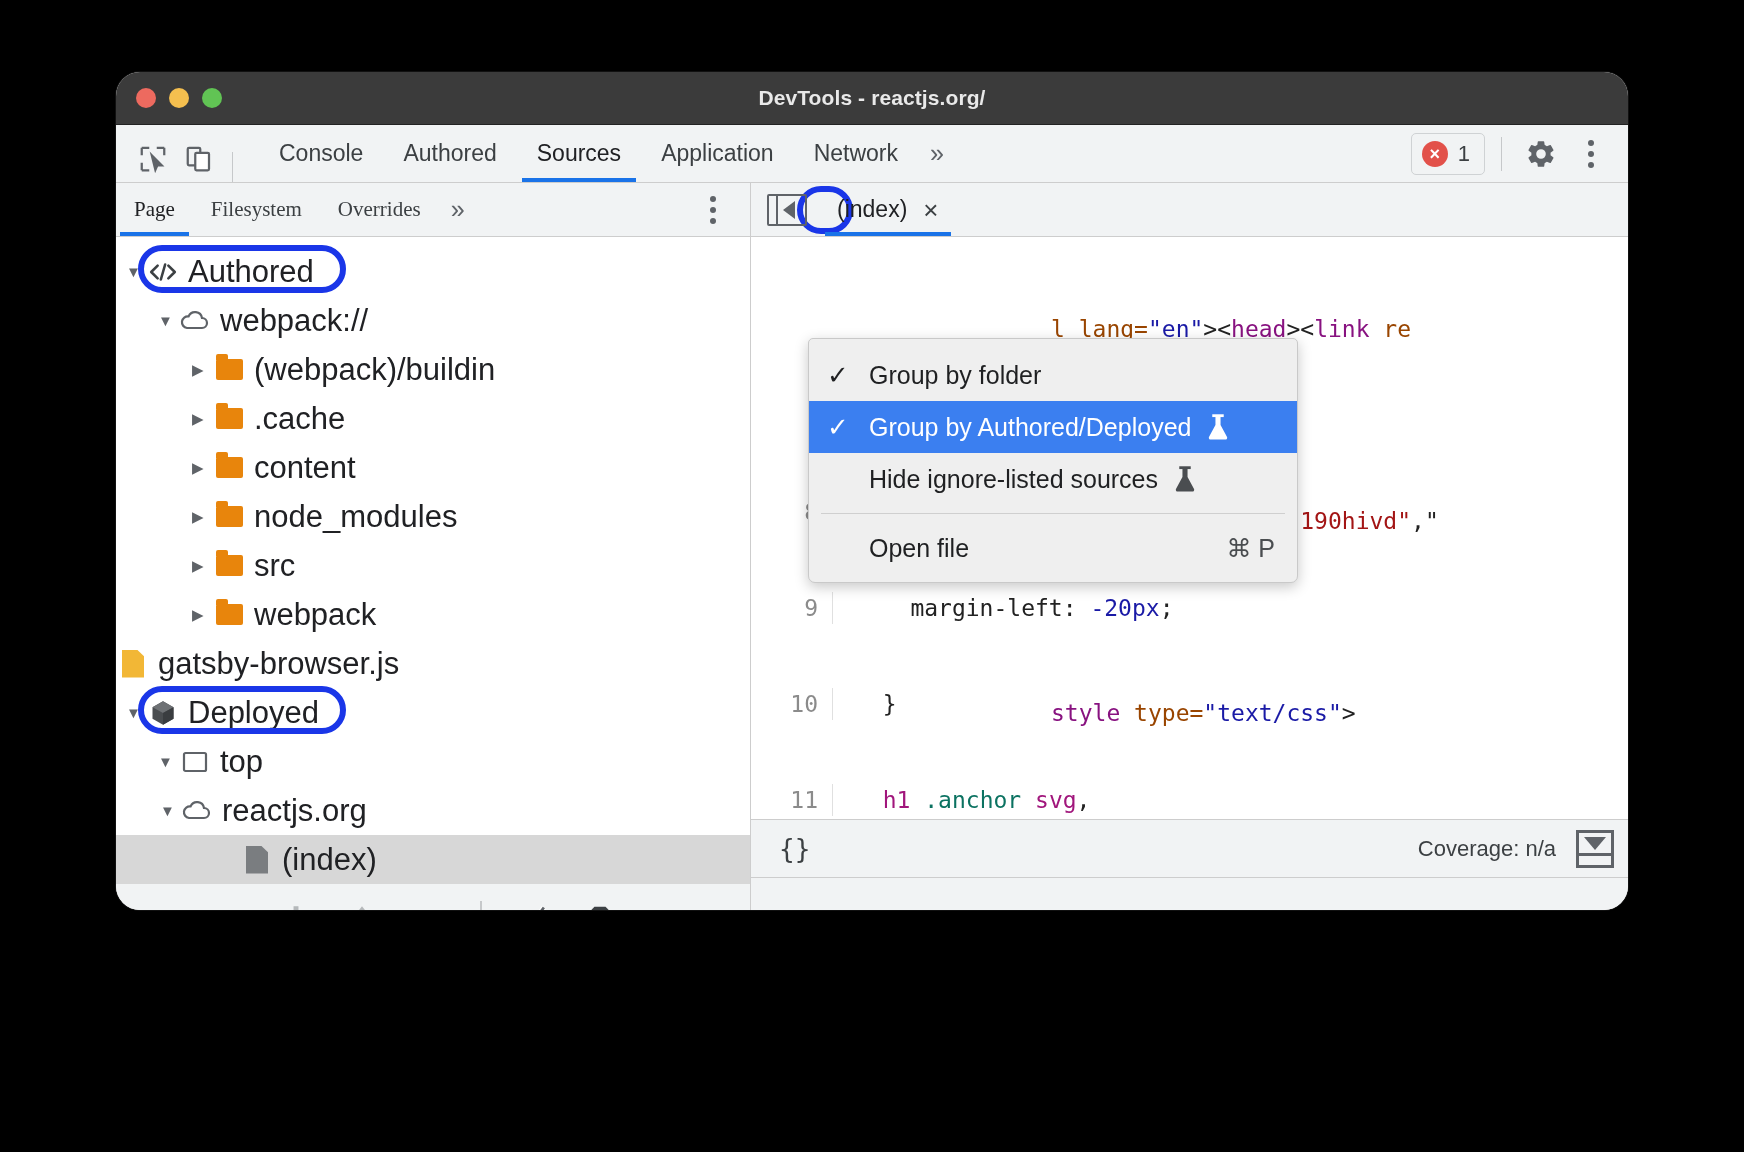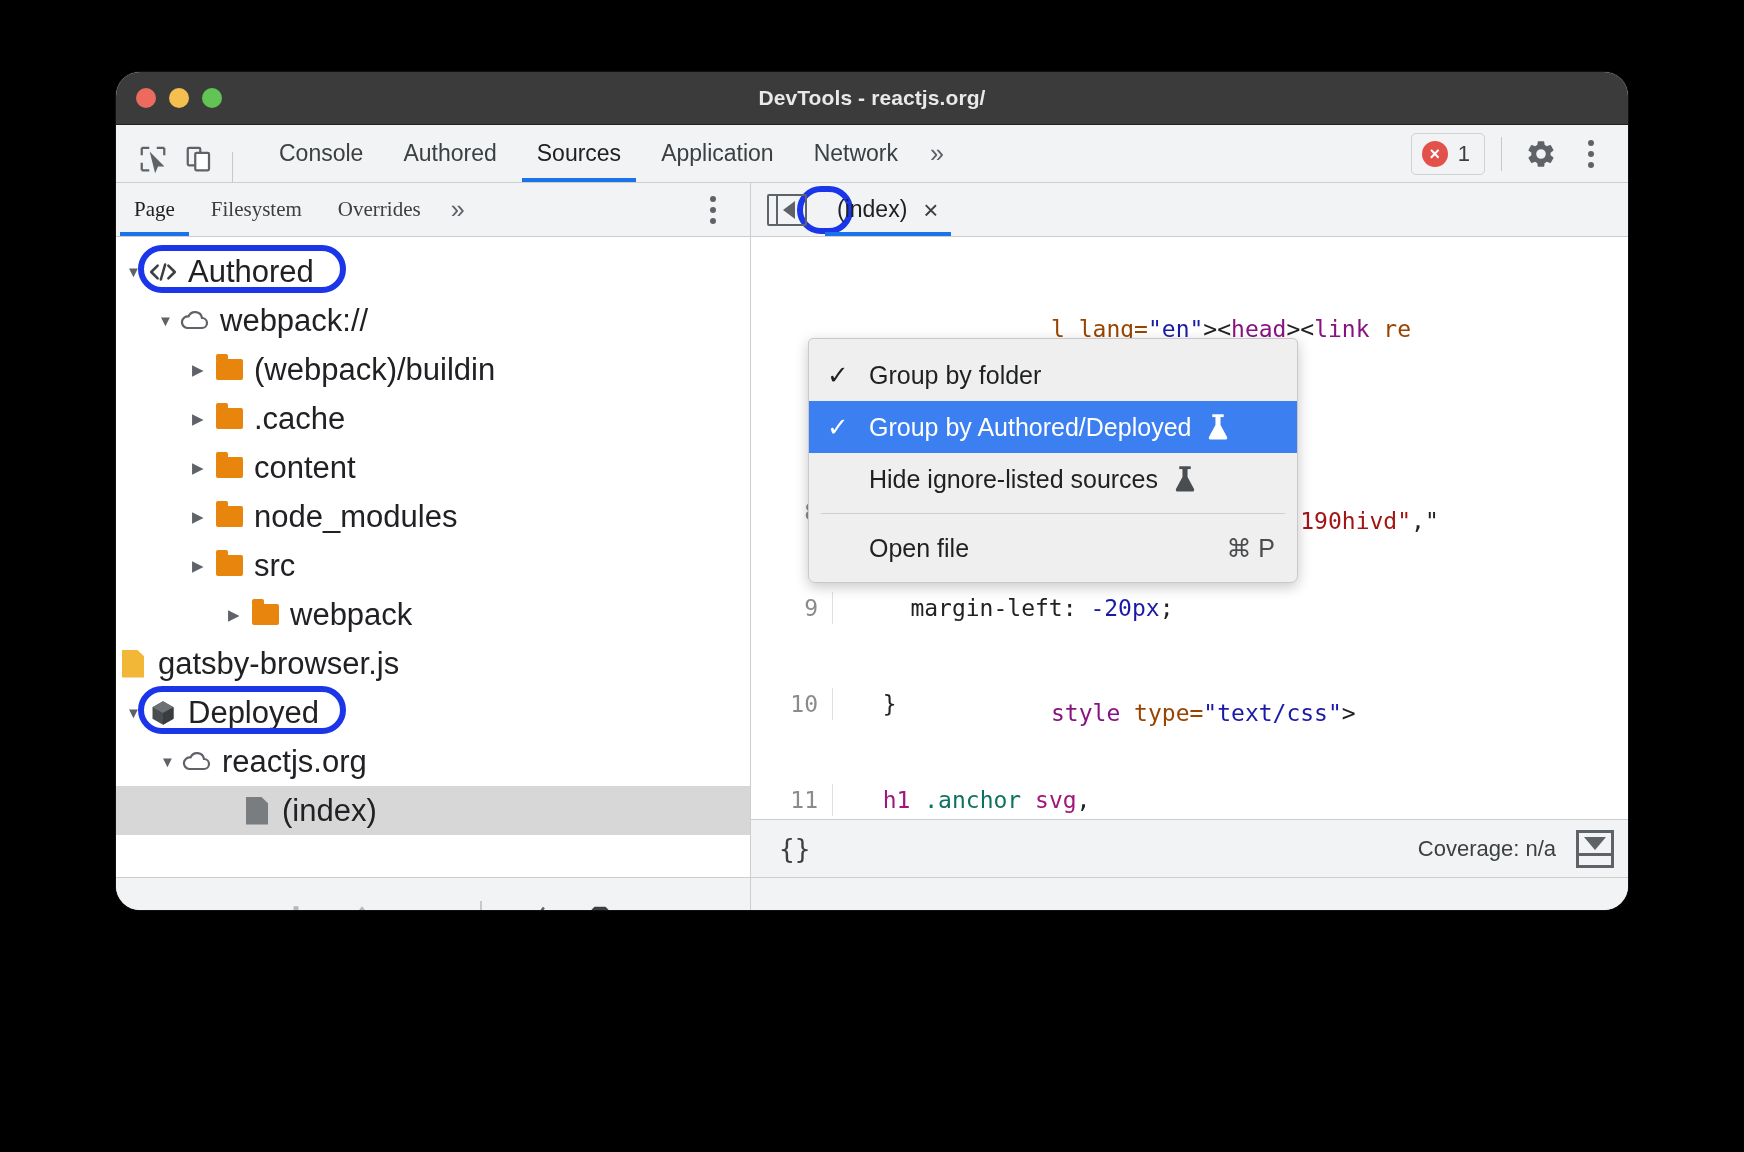--- a/index.html
+++ b/index.html
@@ -446,21 +446,21 @@
         </div>
 
         <div class="row" style="padding-left:76px;">
           <span class="tri-r"></span>
           <span class="ico">
               <span class="folder"></span>
             </span>
           <span class="lbl">src</span>
         </div>
 
-        <div class="row" style="padding-left:112px;">
+        <div class="row" style="padding-left:76px;">
           <span class="tri-r"></span>
           <span class="ico">
               <span class="folder"></span>
             </span>
           <span class="lbl">webpack</span>
         </div>
 
         <div class="row" style="">
           <span class="ico">
               <span class="filejs"></span>
@@ -473,20 +473,29 @@
           <span class="ico">
             <svg width="28" height="28" viewBox="0 0 24 24" fill="#3c4043">
               <path d="M12 2l9 5v10l-9 5-9-5V7l9-5z" fill="#4a4d50"></path>
               <path d="M12 2l9 5-9 5-9-5 9-5z" fill="#6e7174"></path>
               <path d="M12 12l9-5v10l-9 5V12z" fill="#3a3d40"></path>
             </svg>
           </span>
           <span class="lbl">Deployed</span>
         </div>
 
+        <div class="row" style="padding-left:42px;">
+          <span class="tri-d"></span>
+          <span class="ico">
+            <svg width="26" height="22" viewBox="0 0 26 22" fill="none" stroke="#5f6368" stroke-width="2.2">
+              <rect x="2" y="2" width="22" height="18" rx="1.5"></rect>
+            </svg>
+          </span>
+          <span class="lbl">top</span>
+        </div>
 
         <div class="row" style="padding-left:44px;">
           <span class="tri-d"></span>
           <span class="ico">
             <svg width="32" height="22" viewBox="0 0 32 22" fill="none" stroke="#5f6368" stroke-width="2.2">
               <path d="M8 18h15a5 5 0 000-10 7 7 0 00-13.4-1.6A5 5 0 008 18z"></path>
             </svg>
           </span>
           <span class="lbl">reactjs.org</span>
         </div>

